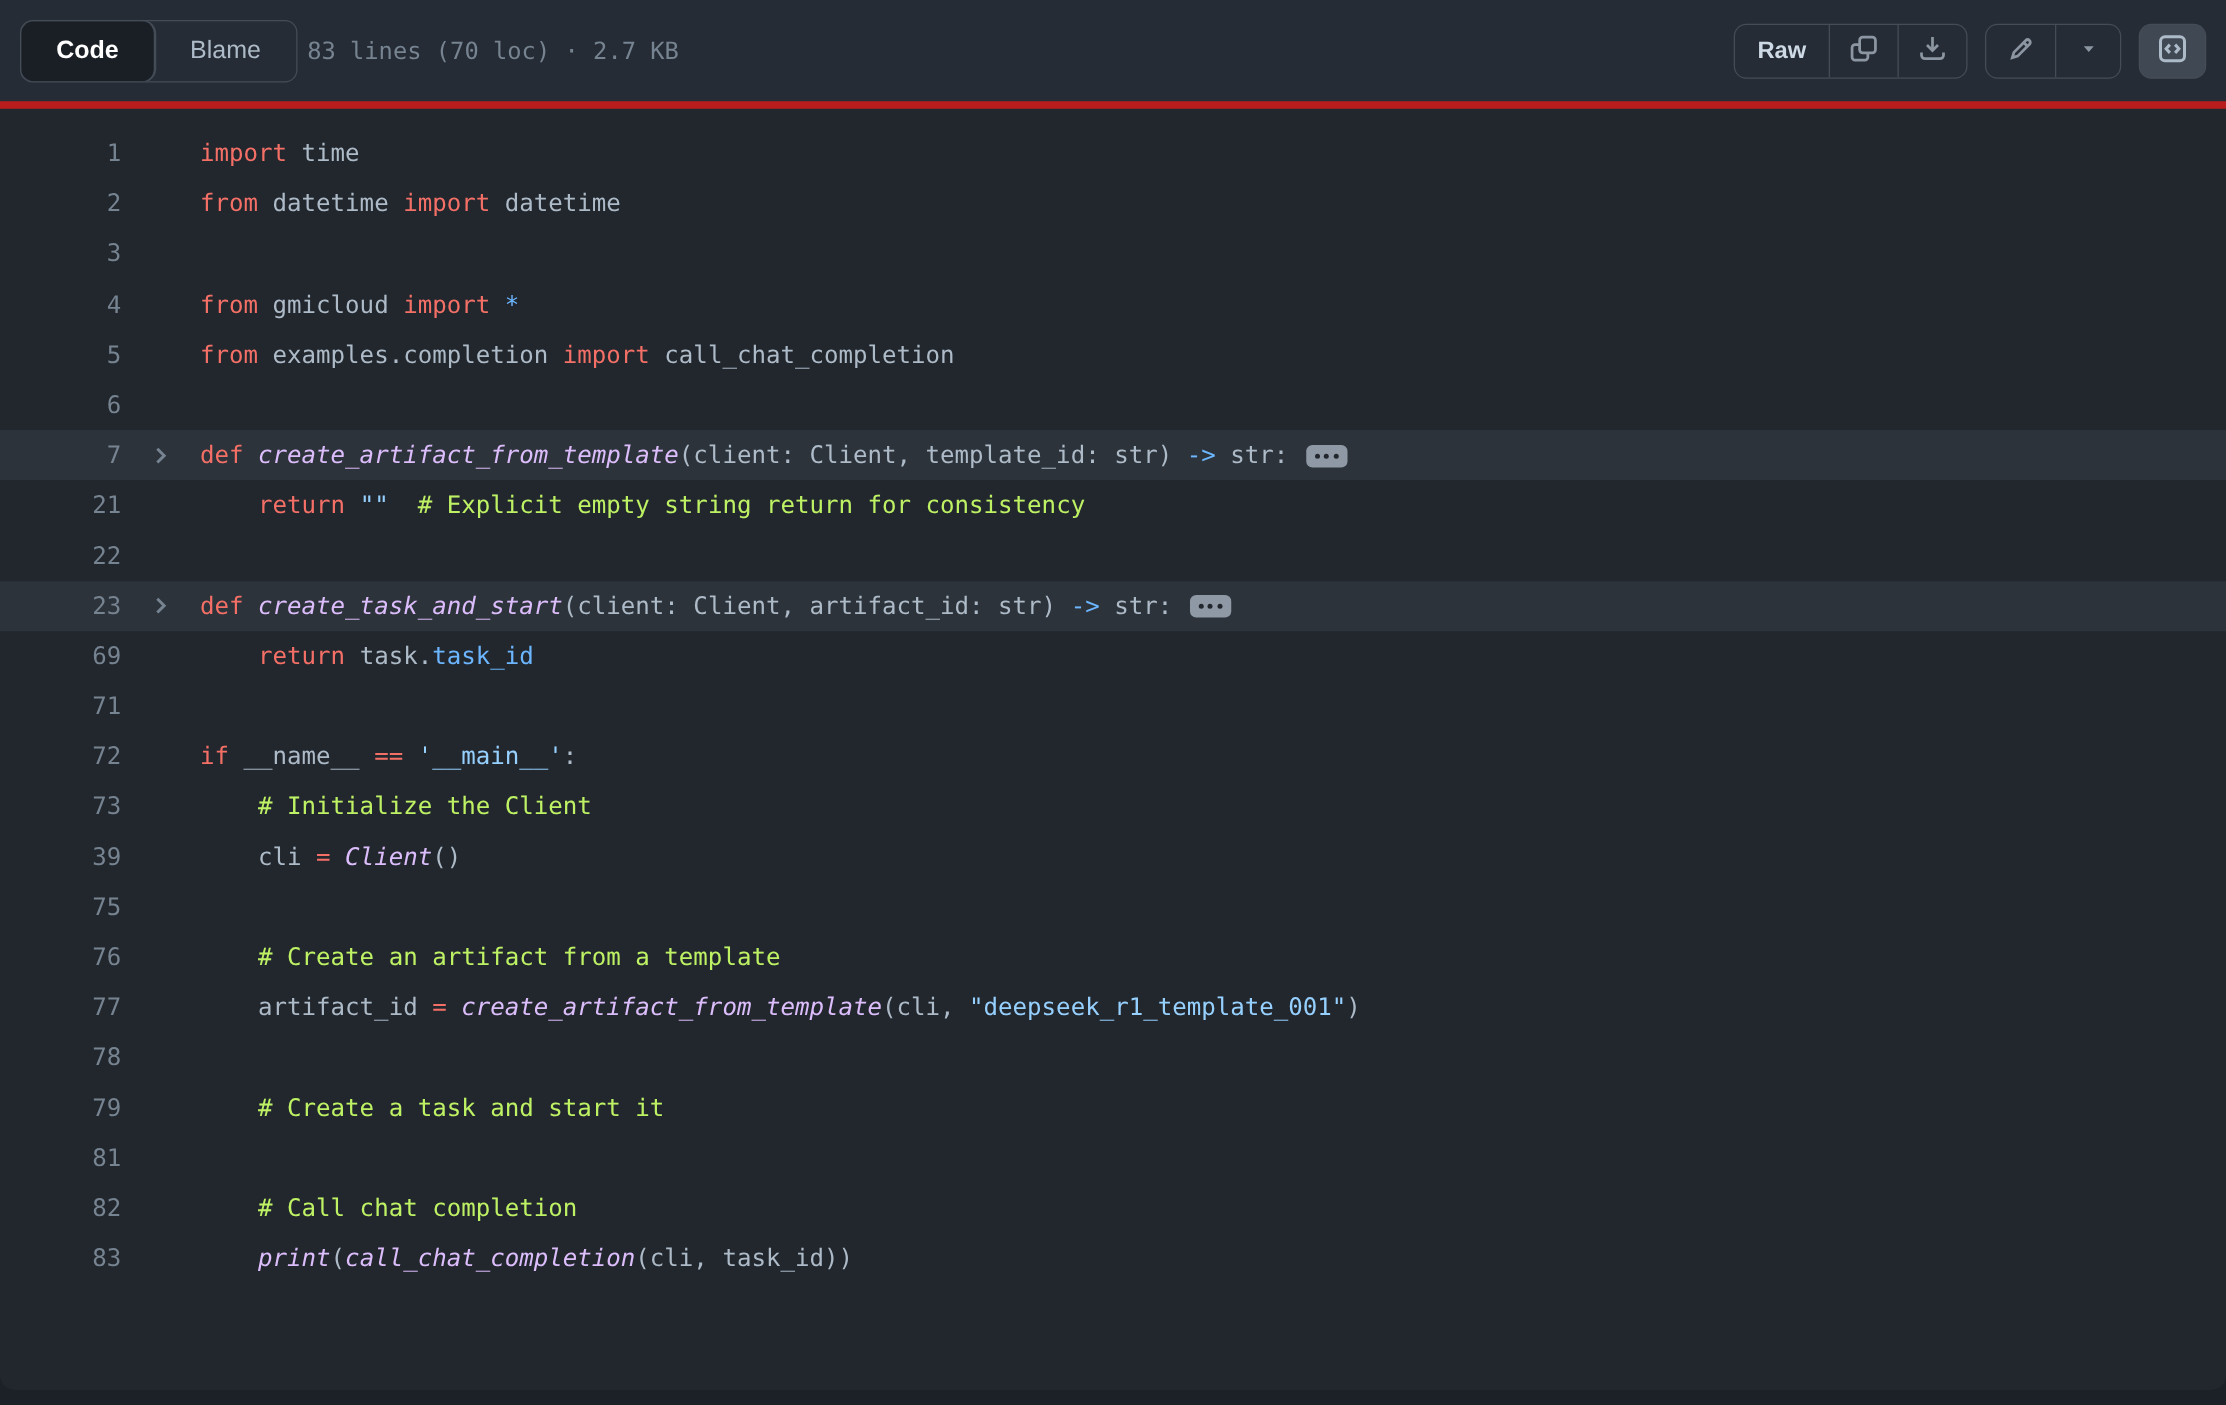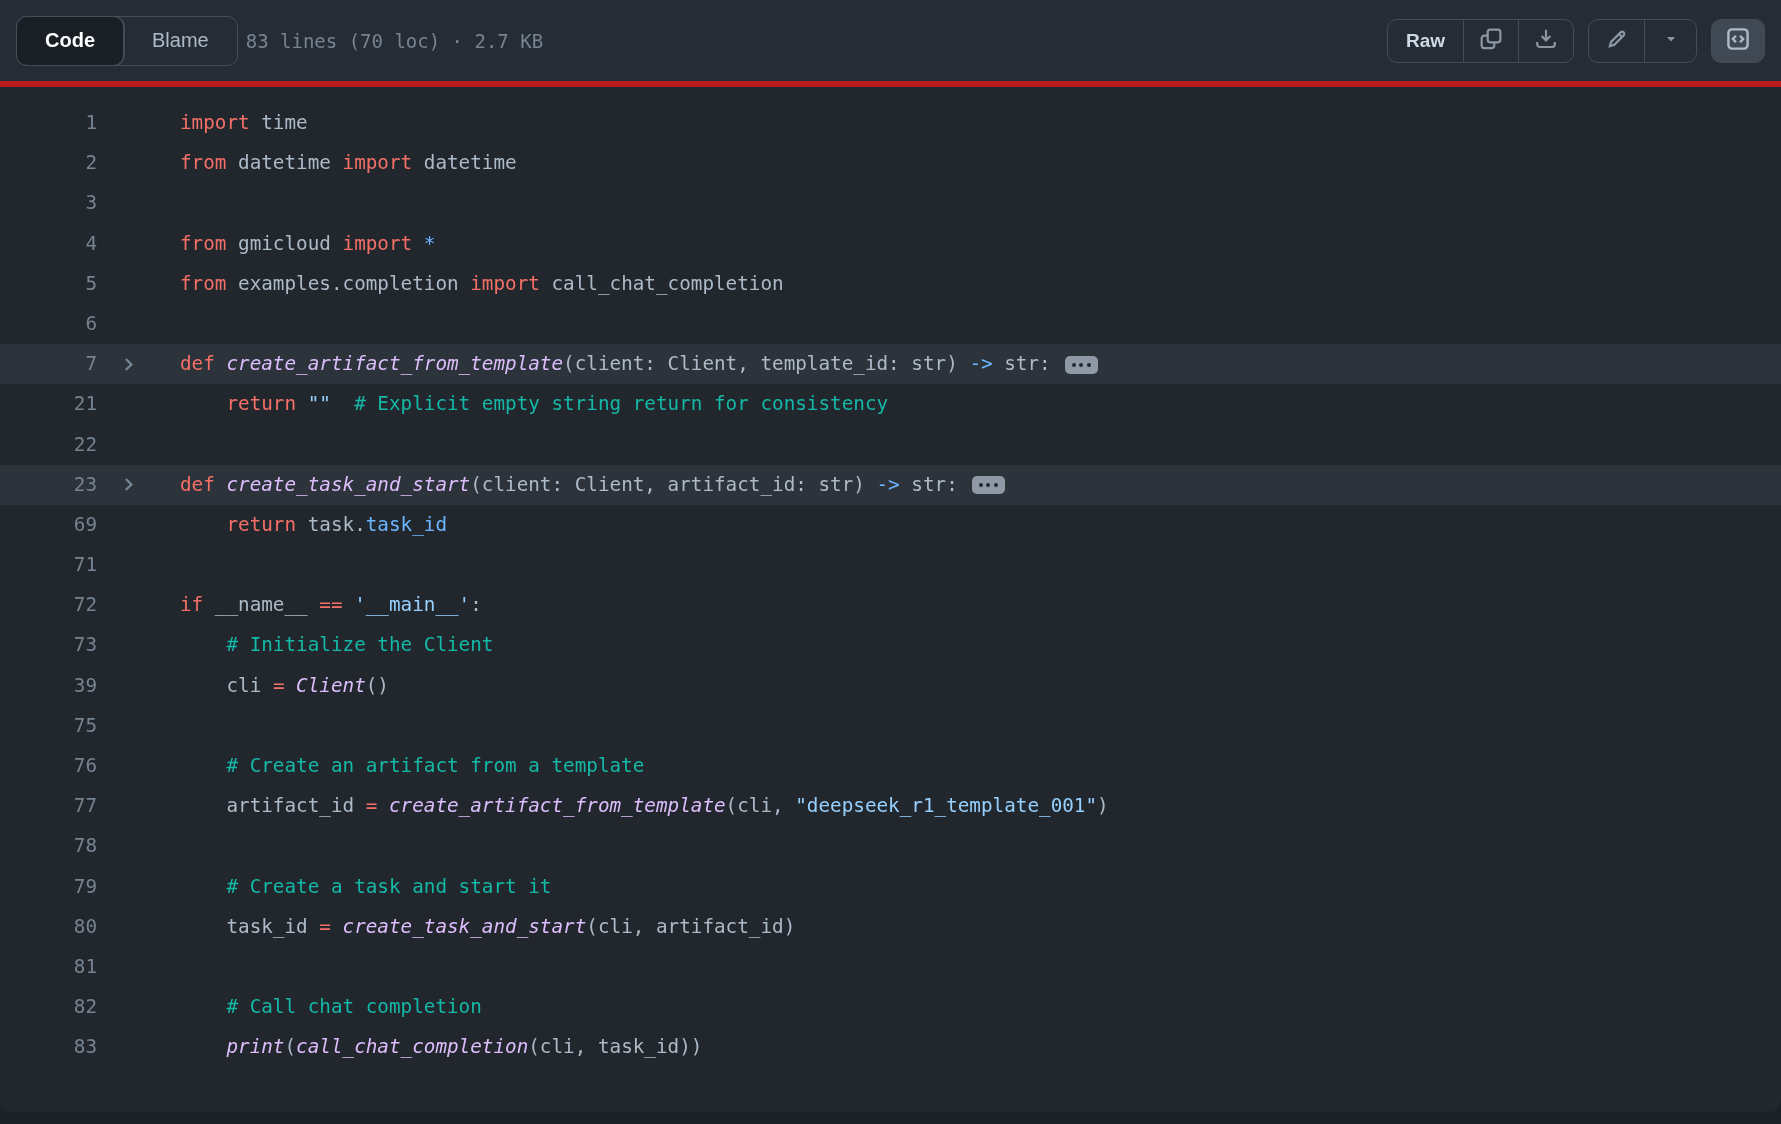--- a/index.html
+++ b/index.html
@@ -28,27 +28,27 @@
   .symbols-btn { width:54px; height:44px; margin-left:14px; background:#404854; border:1px solid #444c56; border-radius:10px; display:flex; align-items:center; justify-content:center; cursor:pointer; }
   .symbols-btn svg { stroke:#adbac7; fill:none; stroke-width:1.6; }
 
   
   .code-area { padding-top:16px; font-family:"DejaVu Sans Mono", monospace; font-size:19.3px; }
   .code-row { display:flex; height:40.2px; line-height:40.2px; white-space:pre; }
   .code-row.hl { background:#2d333b; }
   .ln { width:97px; text-align:right; color:#768390; cursor:pointer; flex:none; }
   .gut { width:63px; flex:none; display:flex; align-items:center; justify-content:center; }
   .gut svg { stroke:#768390; fill:none; stroke-width:2.2; cursor:pointer; }
-  .codetext { flex:1; color:#adbac7; white-space:pre;margin-left:20px; }
+  .codetext { flex:1; color:#adbac7; white-space:pre; }
 
   .t-k { color:#f47067; }
   .t-f { color:#dcbdfb;font-style:italic; }
   .t-s { color:#96d0ff; }
   .t-b { color:#6cb6ff; }
-  .t-c { color:#14b8a6; }
+  .t-c { color:#bef264; }
   .t-d { color:#adbac7; }
 
   .ellipsis-badge { display:inline-flex; align-items:center; justify-content:center; gap:3.5px; width:33px; height:18px; margin-left:14px; background:#8f99a5; border-radius:5px; vertical-align:middle; cursor:pointer; }
   .ellipsis-badge i { width:4px; height:4px; border-radius:50%; background:#22272e; }
 </style>
 </head>
 <body>
 
 <div class="file-container">
 
@@ -135,19 +135,18 @@
       <div class="code-row"><span class="ln">69</span><span class="gut"></span><span class="codetext"><span class="t-d">    </span><span class="t-k">return</span><span class="t-d"> task.</span><span class="t-b">task_id</span></span></div>
       <div class="code-row"><span class="ln">71</span><span class="gut"></span><span class="codetext"></span></div>
       <div class="code-row"><span class="ln">72</span><span class="gut"></span><span class="codetext"><span class="t-k">if</span><span class="t-d"> __name__ </span><span class="t-k">==</span><span class="t-d"> </span><span class="t-s">'__main__'</span><span class="t-d">:</span></span></div>
       <div class="code-row"><span class="ln">73</span><span class="gut"></span><span class="codetext"><span class="t-d">    </span><span class="t-c"># Initialize the Client</span></span></div>
       <div class="code-row"><span class="ln">39</span><span class="gut"></span><span class="codetext"><span class="t-d">    cli </span><span class="t-k">=</span><span class="t-d"> </span><span class="t-f">Client</span><span class="t-d">()</span></span></div>
       <div class="code-row"><span class="ln">75</span><span class="gut"></span><span class="codetext"></span></div>
       <div class="code-row"><span class="ln">76</span><span class="gut"></span><span class="codetext"><span class="t-d">    </span><span class="t-c"># Create an artifact from a template</span></span></div>
       <div class="code-row"><span class="ln">77</span><span class="gut"></span><span class="codetext"><span class="t-d">    artifact_id </span><span class="t-k">=</span><span class="t-d"> </span><span class="t-f">create_artifact_from_template</span><span class="t-d">(cli, </span><span class="t-s">"deepseek_r1_template_001"</span><span class="t-d">)</span></span></div>
       <div class="code-row"><span class="ln">78</span><span class="gut"></span><span class="codetext"></span></div>
       <div class="code-row"><span class="ln">79</span><span class="gut"></span><span class="codetext"><span class="t-d">    </span><span class="t-c"># Create a task and start it</span></span></div>
-      <div class="code-row"><span class="ln">80</span><span class="gut"></span><span class="codetext"><span class="t-d">    task_id </span><span class="t-k">=</span><span class="t-d"> </span><span class="t-f">create_task_and_start</span><span class="t-d">(cli, artifact_id)</span></span></div>
       <div class="code-row"><span class="ln">81</span><span class="gut"></span><span class="codetext"></span></div>
       <div class="code-row"><span class="ln">82</span><span class="gut"></span><span class="codetext"><span class="t-d">    </span><span class="t-c"># Call chat completion</span></span></div>
       <div class="code-row"><span class="ln">83</span><span class="gut"></span><span class="codetext"><span class="t-d">    </span><span class="t-f">print</span><span class="t-d">(</span><span class="t-f">call_chat_completion</span><span class="t-d">(cli, task_id))</span></span></div>
     </div>
 
 </div>
 
 </body></html>

